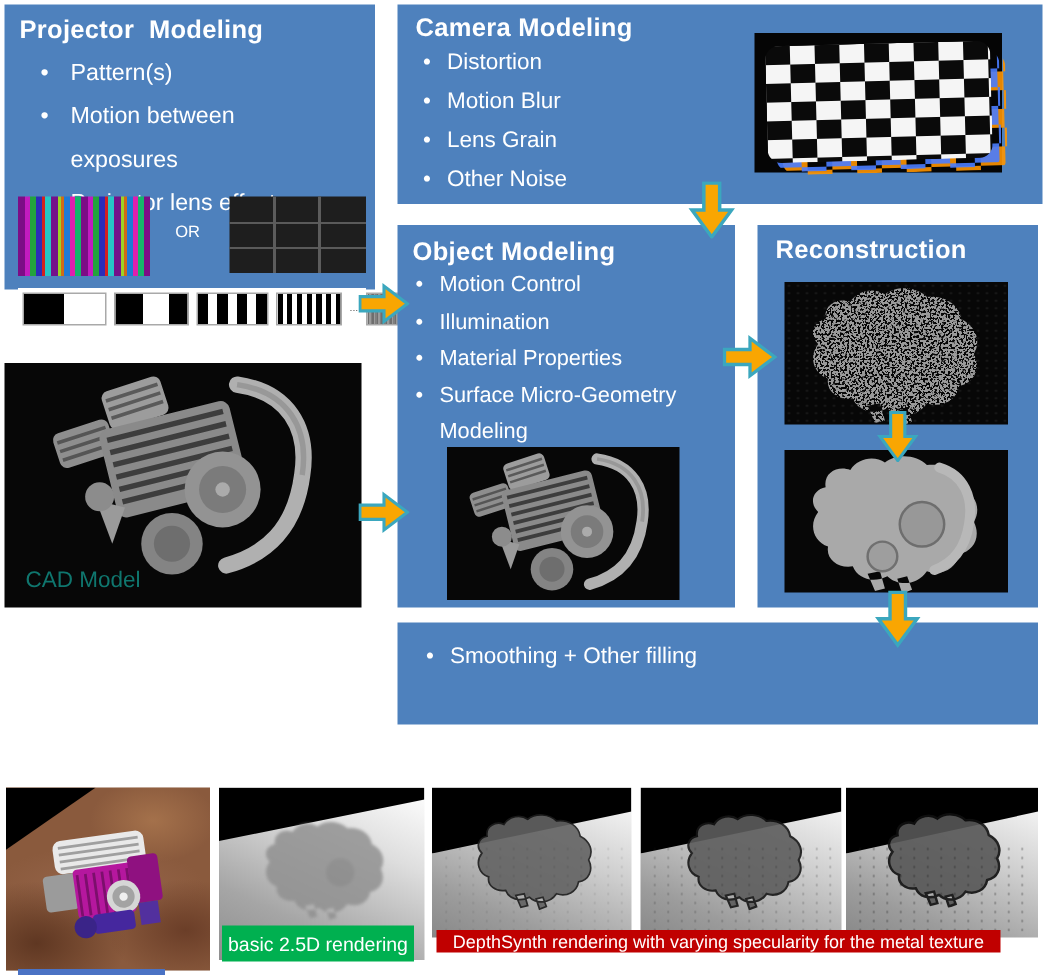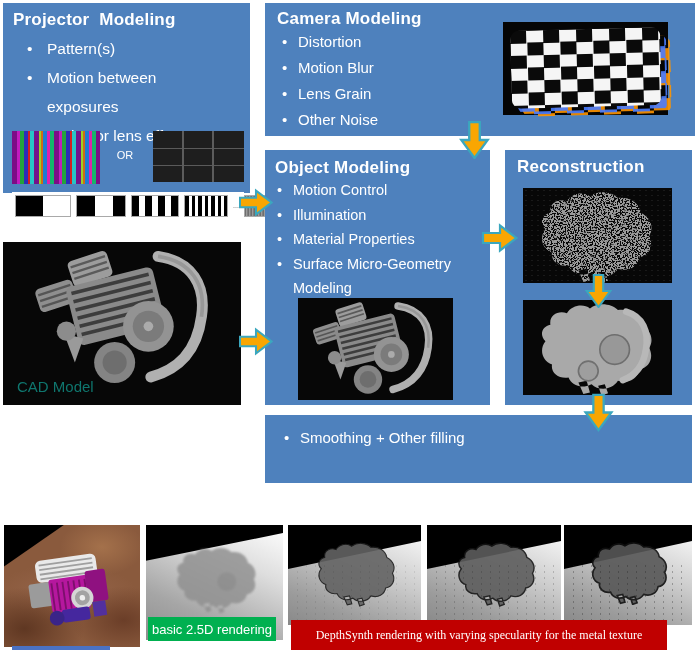--- a/index.html
+++ b/index.html
@@ -107,21 +107,21 @@
   #img-ds1{left:288px;top:525px;width:133px;height:100px;--dots:.12;}
   #img-ds2{left:427px;top:525px;width:134px;height:100px;--dots:.26;}
   #img-ds3{left:564px;top:525px;width:128px;height:100px;--dots:.38;}
   .depth svg{position:absolute;}
 
   
   .img-label{position:absolute;z-index:5;color:#fff;display:flex;align-items:center;
     justify-content:center;text-align:center;box-sizing:border-box;}
   #label-color{left:12px;top:618px;width:98px;height:26px;background:#4a72c4;font-size:13.5px;margin-top:28px;}
   #label-basic{left:148px;top:617px;width:128px;height:24px;background:#00b050;font-size:13px;}
-  #label-ds{left:291px;top:620px;width:376px;height:31px;background:#c00000;font-size:12px;font-family:Liberation Serif, serif;}
+  #label-ds{left:291px;top:620px;width:376px;height:15px;background:#c00000;font-size:12px;}
 </style>
 </head>
 <body>
 
 <svg width="0" height="0" style="position:absolute" aria-hidden="true">
   <defs>
     <g id="engine-detail">
       <path d="M112,6 C140,10 152,30 148,56 C144,86 128,100 106,106" fill="none" stroke="#b0b0b0" stroke-width="9" stroke-linecap="round"></path>
       <path d="M112,6 C140,10 152,30 148,56" fill="none" stroke="#7f7f7f" stroke-width="3" opacity=".5"></path>
       <g transform="rotate(-18 60 20)">

